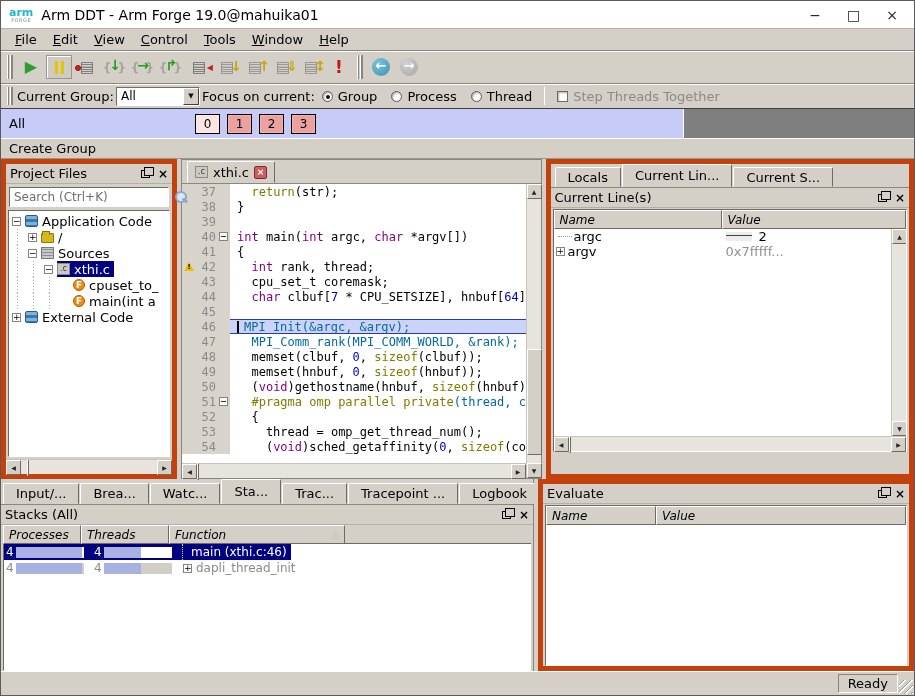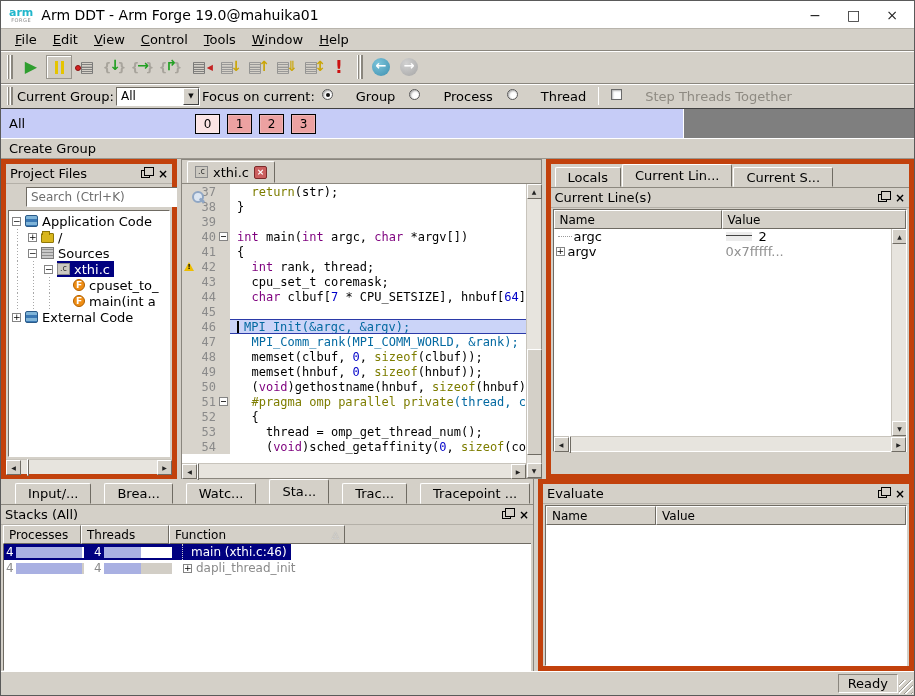--- a/index.html
+++ b/index.html
@@ -71,21 +71,21 @@
   .controlbar { height:25px; display:flex; align-items:center; flex:none; background:#d4d0c8;
                 border-bottom:1px solid #404040; box-shadow:inset 0 1px 0 #fff; padding-left:2px; font-size:13px; }
   .chandle { width:6px; height:18px; margin:0 4px;
              background:linear-gradient(90deg,#fff 0 1px,#8a867e 1px 2px,transparent 2px 3px,#fff 3px 4px,#8a867e 4px 5px); }
   .combo { display:inline-flex; align-items:stretch; height:19px; width:84px; background:#fff;
            border:1px solid; border-color:#6f6b63 #fff #fff #6f6b63; margin:0 2px; }
   .combo-text { flex:1; padding:1px 4px; font-size:12px; }
   .combo-btn { width:16px; background:#d4d0c8; border:1px solid; border-color:#fff #404040 #404040 #fff;
                display:flex; align-items:center; justify-content:center; }
   .combo-btn::before { content:"▼"; font-size:7px; color:#111; }
-  .rwrap { display:inline-flex; align-items:flex-start; margin:0 7px;gap:18px; }
+  .rwrap { display:inline-flex; align-items:center; margin:0 7px; }
   .rad { width:11px; height:11px; border-radius:50%; background:#fff; border:1px solid #585858;
          box-shadow:inset 1px 1px 2px rgba(0,0,0,.35); margin-right:5px; position:relative; flex:none; }
   .rad.on::after { content:""; position:absolute; left:3px; top:3px; width:4px; height:4px;
                    border-radius:50%; background:#111; }
   .csep { width:1px; height:18px; background:#8a867e; border-right:1px solid #fff; margin:0 5px; }
   .chk { width:11px; height:11px; background:#fff; border:1px solid #6a6a6a;
          box-shadow:inset 1px 1px 2px rgba(0,0,0,.3); margin-right:5px; flex:none; }
   .dimlabel { color:#8e8a82; }
 
   
@@ -110,21 +110,21 @@
            flex:none; border-bottom:1px solid #b4b0a8; }
   .ph-sp { flex:1; }
   .icon-float { width:9px; height:8px; border:1px solid #000; position:relative; margin-right:8px; flex:none;
                 background:#d4d0c8; }
   .icon-float::before { content:""; position:absolute; left:2px; top:-4px; width:8px; height:7px;
                         border:1px solid #000; background:#d4d0c8; }
   .icon-x { font-size:12px; font-weight:bold; line-height:1; }
 
   
   .pf { width:176px; flex:none; }
-  .pf-searchrow { display:flex; align-items:center; padding:3px 20px; flex:none; }
+  .pf-searchrow { display:flex; align-items:center; padding:3px 3px; flex:none; }
   .pf-search { flex:1; height:20px; border:1px solid; border-color:#6f6b63 #fff #fff #6f6b63; background:#fff;
                font-size:12px; padding:0 4px; color:#444; font-family:"DejaVu Sans",sans-serif; }
   .pf-search::placeholder { color:#6e6e6e; }
   .mag { position:relative; width:18px; height:17px; margin-left:3px; flex:none; }
   .mag::before { content:""; position:absolute; left:3px; top:2px; width:8px; height:8px; border:2px solid #8fa6c4;
                  border-radius:50%; background:#dce6f2; }
   .mag::after { content:""; position:absolute; left:10px; top:10px; width:6px; height:3px; background:#8fa6c4;
                 transform:rotate(40deg); border-radius:1px; }
   .pf-tree { flex:1; background:#fff; border:1px solid; border-color:#6f6b63 #fff #fff #6f6b63;
              margin:0 2px; overflow:hidden; padding-top:2px; }
@@ -199,21 +199,21 @@
   .rtabbar { height:24px; display:flex; align-items:flex-end; padding-left:4px; border-bottom:1px solid #8c887f;
              flex:none; overflow:hidden; }
   .rtab,.btab { background:#d4d0c8; border:1px solid; border-color:#fff #6f6b63 #d4d0c8 #fff; font-size:13px;
                 padding:0 12px; height:20px; display:flex; align-items:center; border-radius:2px 2px 0 0;
                 margin-right:1px; white-space:nowrap; }
   .rtab.active,.btab.active { height:23px; }
   .rtable,.vtable { flex:1; display:flex; flex-direction:column; min-height:0; border:1px solid;
                     border-color:#6f6b63 #fff #fff #6f6b63; margin:1px 2px 0 2px; background:#fff; }
   .colh { display:flex; height:19px; background:#d4d0c8; flex:none; }
   .colcell { border:1px solid; border-color:#fff #6f6b63 #6f6b63 #fff; padding:1px 5px; font-size:12px;
-             background:#d4d0c8; display:flex; align-items:center; overflow:hidden; }
+             background:#d4d0c8; display:flex; align-items:center; overflow:hidden;font-style:italic; }
   .colfill { flex:1; border-bottom:1px solid #6f6b63; }
   .sort { margin-left:auto; color:#e4e4e4; text-shadow:0 0 1px #777; font-size:9px; }
   .sort::before { content:"△"; }
   .rowsarea { flex:1; background:#fff; overflow:hidden; display:flex; }
   .rowscol { flex:1; min-width:0; }
   .vrow { height:15px; display:flex; align-items:center; font-size:13px; white-space:nowrap; }
   .vname { width:168px; flex:none; display:flex; align-items:center; overflow:hidden; }
   .vguide { width:14px; flex:none; border-bottom:1px dotted #9a9a9a; height:1px; margin:0 2px 0 4px; }
   .vexp { width:9px; height:9px; border:1px solid #848484; background:#fff; font-size:9px; line-height:7px;
           text-align:center; margin:0 3px 0 2px; flex:none; }
@@ -221,21 +221,21 @@
   .spark { display:inline-block; width:26px; height:9px; background:#ececec; position:relative; margin-right:7px; }
   .spark::after { content:""; position:absolute; left:0; top:3px; width:100%; height:1px; background:#444; }
   .dim { color:#909090; }
   .rp-spacer { height:22px; flex:none; background:#d4d0c8; }
 
   
   .bottom { height:192px; flex:none; display:flex; background:#d4d0c8; }
   .bleft { width:533px; flex:none; display:flex; flex-direction:column; border-right:1px solid #8a867e; }
   .btabs { height:26px; display:flex; align-items:flex-end; padding-left:2px; border-bottom:1px solid #8c887f;
            flex:none; }
-  .btab { height:21px;margin-left:12px; }
+  .btab { height:21px; }
   .btab.active { height:25px; }
   .stacks { flex:1; display:flex; flex-direction:column; min-height:0; }
   .srowsarea { flex:1; background:#fff; overflow:hidden; border:1px solid; border-color:#6f6b63 #fff #fff #6f6b63;
                border-top:none; margin:0 2px; }
   .scolh { display:flex; height:19px; flex:none; margin:0 2px; }
   .srow { height:16px; display:flex; font-size:12px; }
   .scell { display:flex; align-items:center; overflow:hidden; }
   .sp { width:88px; flex:none; } .st { width:88px; flex:none; } .sf { width:180px; flex:none; }
   .srow.sel .sp,.srow.sel .st,.srow.sel .sfin { background:#000080; color:#fff; }
   .snum { width:12px; padding-left:2px; flex:none; }

